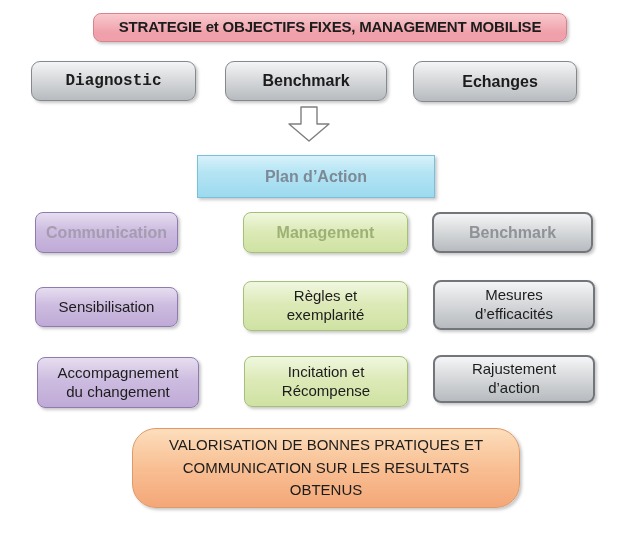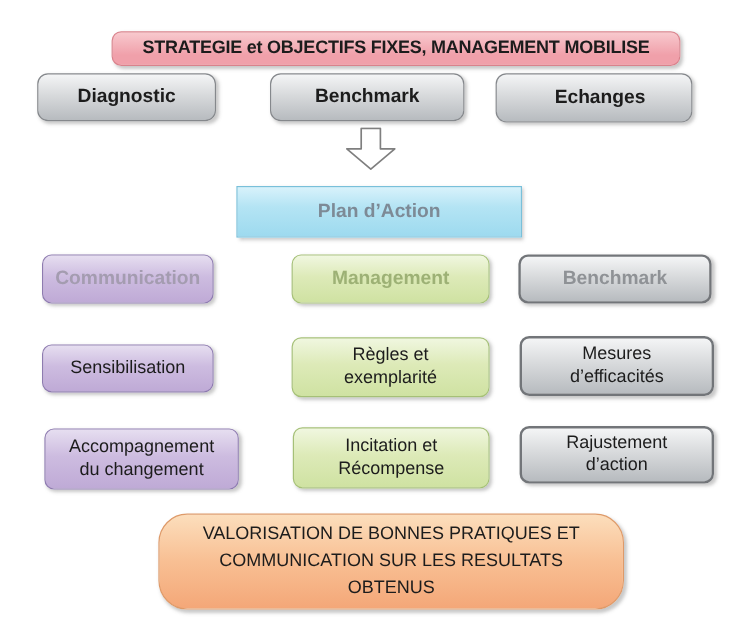--- a/index.html
+++ b/index.html
@@ -77,22 +77,22 @@
     line-height: 1.5;
   }
   .arrow-wrap {
     position: absolute;
     left: 287px; top: 106px;
     width: 44px; height: 37px;
   }
   .arrow-wrap svg { display: block; width: 100%; height: 100%; }
 
   
-  #banner        { left: 93px;  top: 26px;  width: 474px; height: 29px; }
-  #diagnostic    { left: 31px;  top: 61px;  width: 149px; height: 40px; }
+  #banner        { left: 93px;  top: 13px;  width: 474px; height: 29px; }
+  #diagnostic    { left: 31px;  top: 61px;  width: 165px; height: 40px; font-family: Liberation Mono, monospace; }
   #benchmark     { left: 225px; top: 61px;  width: 162px; height: 40px; }
   #echanges      { left: 413px; top: 61px;  width: 164px; height: 41px; padding-left: 10px; }
   #plan          { left: 197px; top: 155px; width: 238px; height: 43px; }
   #communication { left: 35px;  top: 212px; width: 143px; height: 41px; }
   #management    { left: 243px; top: 212px; width: 165px; height: 41px; }
   #monitoring    { left: 432px; top: 212px; width: 161px; height: 41px; }
   #sensibilisation { left: 35px;  top: 287px; width: 143px; height: 40px; }
   #regles          { left: 243px; top: 281px; width: 165px; height: 50px; }
   #mesures         { left: 433px; top: 280px; width: 162px; height: 50px; }
   #accompagnement  { left: 37px;  top: 357px; width: 162px; height: 51px; }

